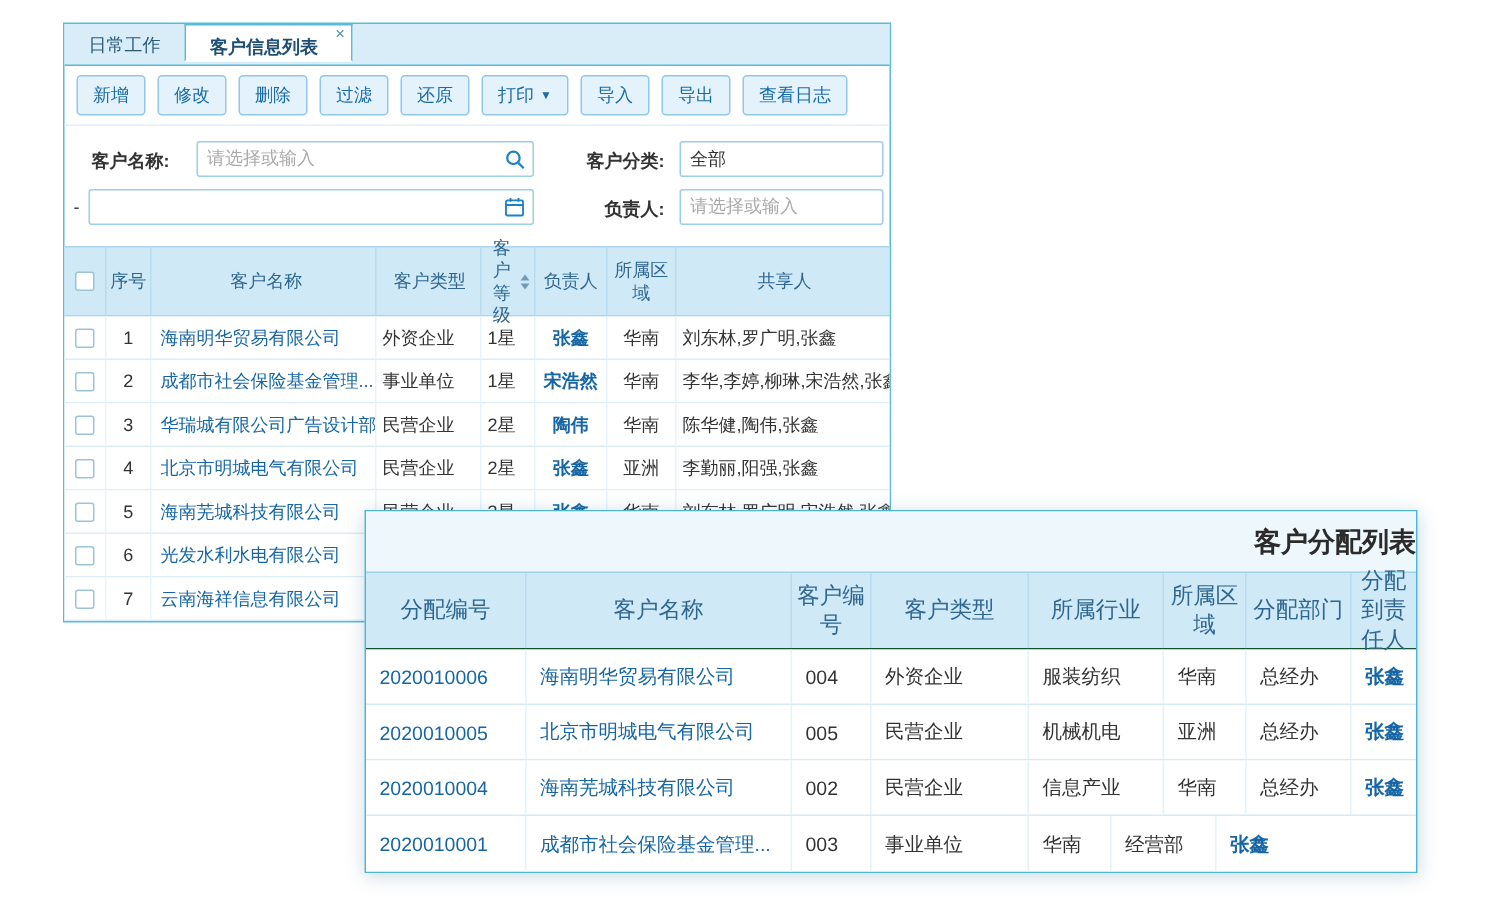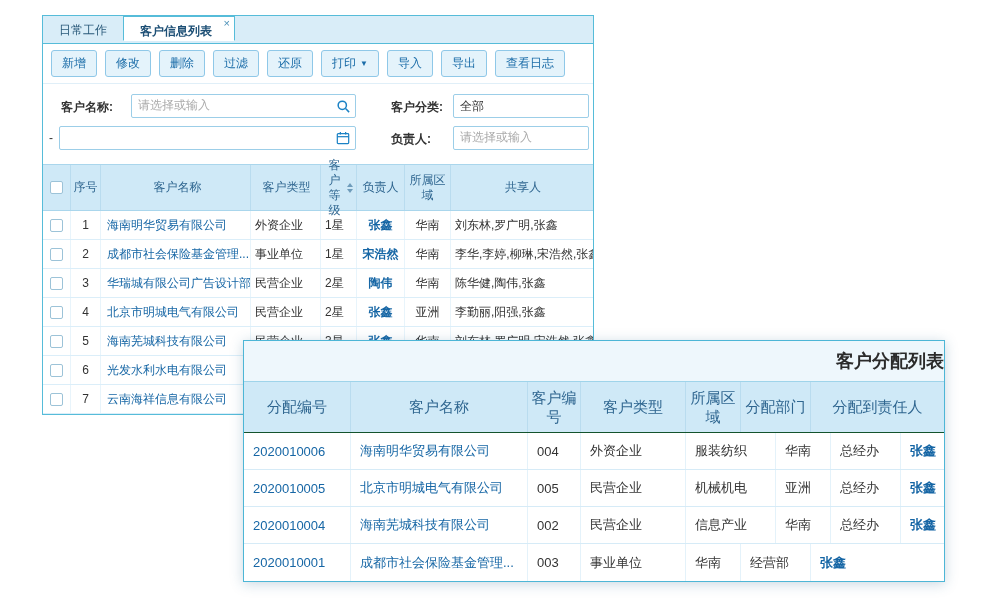--- a/index.html
+++ b/index.html
@@ -24,21 +24,21 @@
   .tab.active{background:#fff;border:1px solid var(--teal);border-bottom:1px solid #fff;margin-bottom:-1px;font-weight:bold;color:#1d4f75;position:relative;padding-right:22px}
   .tab-close{position:absolute;top:1px;right:4px;font-size:11px;font-weight:normal;color:#4a90b8;line-height:1;cursor:pointer}
   .toolbar{display:flex;gap:8px;padding:6px 8px;border-bottom:1px solid #e0eff8;align-items:center}
   .toolbar button{background:var(--btn-bg);border:1px solid var(--btn-border);color:var(--btn-text);
     font-size:12px;padding:4px 10px;border-radius:3px;cursor:pointer;font-family:Liberation Sans, sans-serif;display:flex;align-items:center;gap:4px}
   .caret{font-size:8px;color:var(--btn-text)}
   .filters{padding:4px 0 6px}
   .f-row{position:relative;height:26px;margin:6px 0}
   .f-label{position:absolute;top:5px;font-weight:bold;color:#333;font-size:12px}
   .lbl1{left:18px}
-  .lbl2{left:348px;width:72px;}
+  .lbl2{left:328px;width:72px;text-align:right}
   .f-dash{position:absolute;left:6px;top:5px;color:#333}
   .f-input{position:absolute;top:0;height:24px}
   .inp1{left:88px;width:225px}
   .inp1b{left:16px;width:297px}
   .inp2{left:410px;right:4px}
   .f-input input{width:100%;height:24px;border:1px solid #9ccee8;border-radius:2px;padding:0 24px 0 6px;font-size:12px;color:#333;font-family:Liberation Mono, monospace;outline:none}
   .f-input input::placeholder{color:#aaa}
   .in-icon{position:absolute;right:5px;top:4px;width:16px;height:16px;cursor:pointer;display:flex;align-items:center;justify-content:center}
   
   .t1-head{display:flex;height:47px;background:var(--header-bg);color:var(--header-text);border-top:1px solid #aad6ec;border-bottom:1px solid #aad6ec;align-items:stretch;font-size:12px}
@@ -258,20 +258,21 @@
   </div>
 </div>
 
 <div class="panel2">
   <div class="p2-title">客户分配列表</div>
   <div class="t2-head">
     <div class="c2 w2-alloc">分配编号</div>
     <div class="c2 w2-name">客户名称</div>
     <div class="c2 w2-cno">客户编号</div>
     <div class="c2 w2-type">客户类型</div>
+    <div class="c2 w2-ind">所属行业</div>
     <div class="c2 w2-reg">所属区域</div>
     <div class="c2 w2-dept">分配部门</div>
     <div class="c2 w2-owner">分配到责任人</div>
   </div>
   <div id="t2-body">
   <div class="t2-row">
     <div class="c2 w2-alloc link">2020010006</div>
     <div class="c2 w2-name link">海南明华贸易有限公司</div>
     <div class="c2 w2-cno">004</div>
     <div class="c2 w2-type">外资企业</div>

